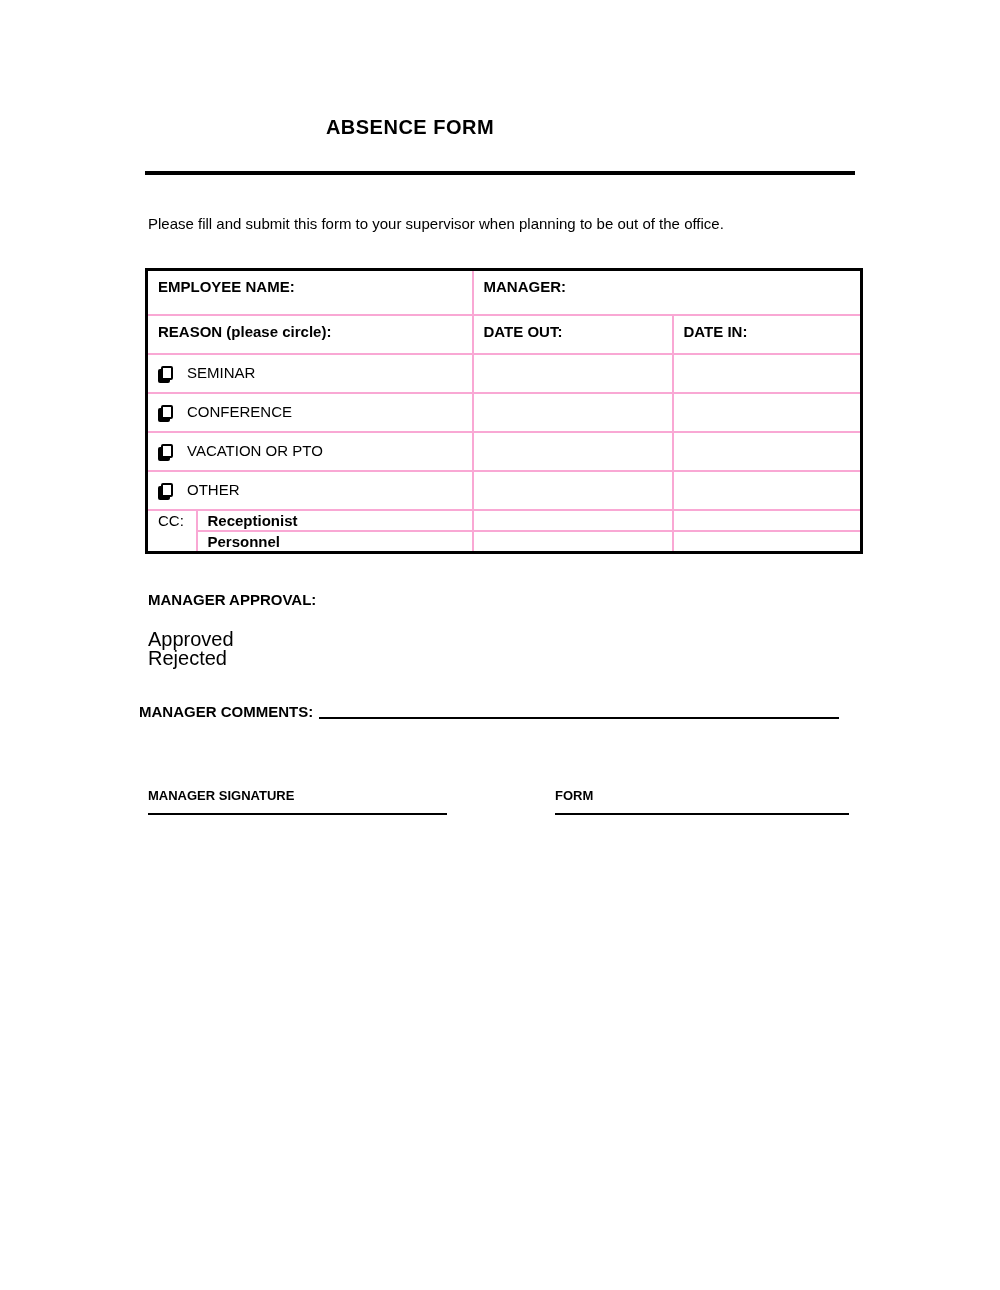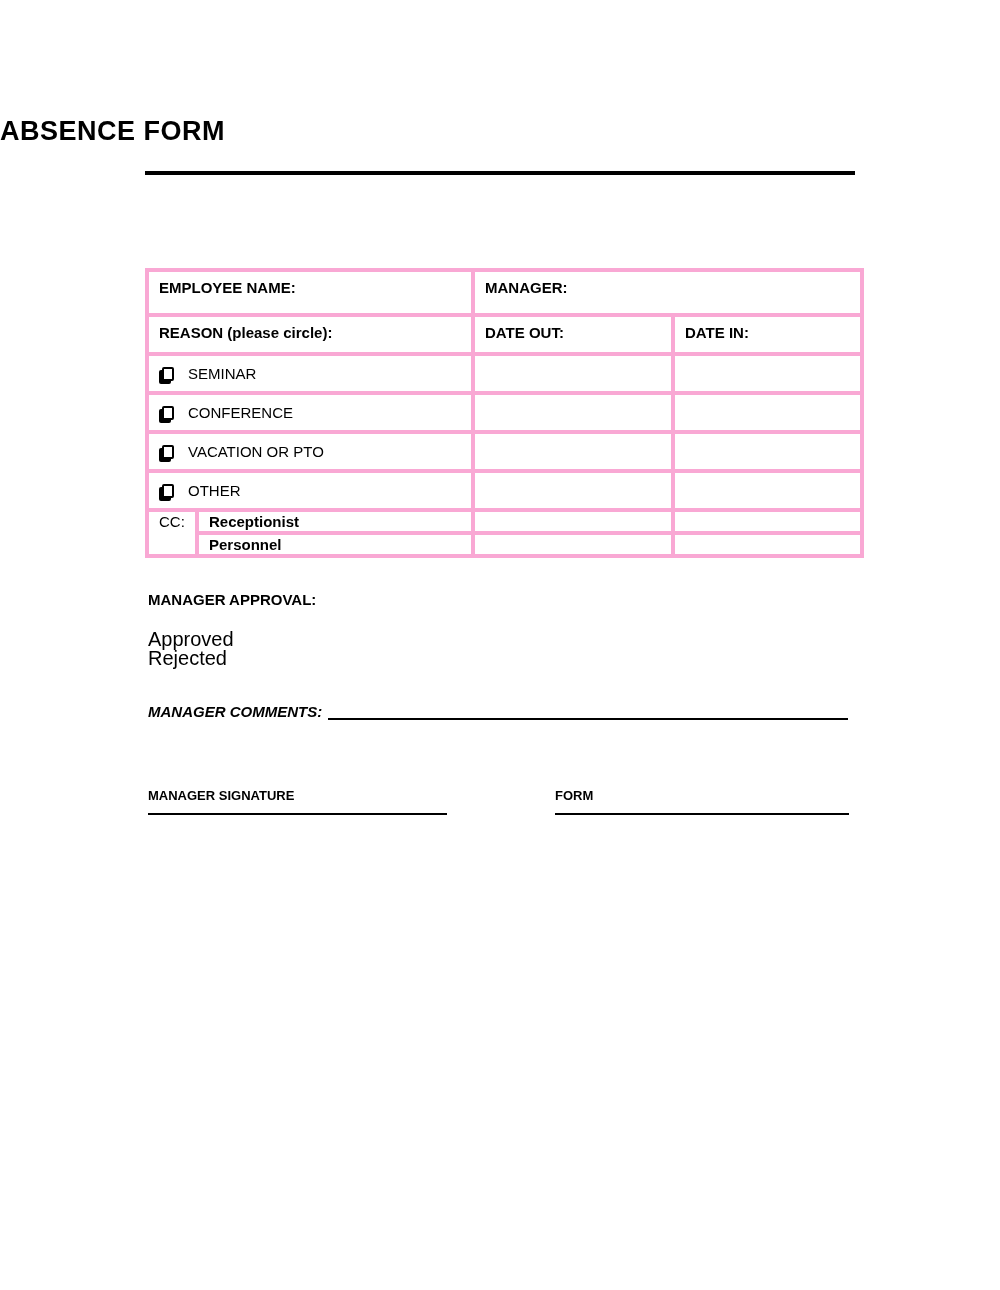--- a/index.html
+++ b/index.html
@@ -8,22 +8,22 @@
     font-family: "Liberation Sans", sans-serif;
     color: #000000;
     position: relative;
     overflow: hidden;
   }
   .page { position: absolute; inset: 0; background: #ffffff; }
 
   .title {
     position: absolute;
     top: 116px; left: 0; width: 820px;
-    text-align: left;
-    font-size: 27px;
+    text-align: center;
+    font-size: 20px;
     font-weight: bold;
     letter-spacing: 0.5px;
   }
   .title-rule {
     position: absolute;
     top: 171px; left: 145px; width: 710px; height: 4px;
     background: #000000;
   }
   .intro {
     position: absolute;
@@ -34,21 +34,21 @@
 
   table.absence {
     position: absolute;
     top: 268px; left: 145px;
     width: 715px;
     border-collapse: collapse;
     table-layout: fixed;
   }
   table.absence { border: 3px solid #000000; }
   table.absence td {
-    border: 4px solid #f9a8d4;
+    border: 2px solid #f9a8d4;
     vertical-align: top;
     font-size: 15px;
     padding: 7px 8px 0 10px;
     overflow: hidden;
   }
   td.hdr { font-weight: bold; }
   tr.row-name td { height: 45px; }
   tr.row-reason td { height: 39px; margin-left: 28px; }
   tr.row-check td { height: 39px; padding-top: 9px; }
   tr.row-cc td { height: 19px; padding-top: 1px; padding-bottom: 1px; }
@@ -70,24 +70,23 @@
     position: absolute;
     top: 591px; left: 148px;
     font-size: 15px; font-weight: bold;
   }
   .approval-option { position: absolute; left: 148px; font-size: 20px; }
   .opt-approved { top: 628px; }
   .opt-rejected { top: 647px; }
 
   .comments-row {
     position: absolute;
-    top: 703px; left: 148px; width: 700px;
+    top: 703px; left: 139px; width: 700px;
     display: flex;
-    align-items: flex-end;
-    font-style: italic;
+    align-items: center;
   }
   .comments-label { font-size: 15px; font-weight: bold; white-space: nowrap; }
   .comments-line {
     flex: 1 1 auto;
     height: 15px;
     margin-left: 6px;
     border-bottom: 2px solid #000000;
   }
 
   .sig-label {
@@ -106,20 +105,21 @@
   .sig-line.left { left: 148px; width: 299px; }
   .sig-line.right { left: 555px; width: 294px; }
 </style>
 </head>
 <body>
 
 <div class="page">
 
   <div class="title">ABSENCE FORM</div>
   <div class="title-rule"></div>
+  <div class="intro">Please fill and submit this form to your supervisor when planning to be out of the office.</div>
 
   <table class="absence">
     <colgroup>
       <col style="width:50px">
       <col style="width:276px">
       <col style="width:200px">
       <col style="width:189px">
     </colgroup>
     <tbody>
       <tr class="row-name">

